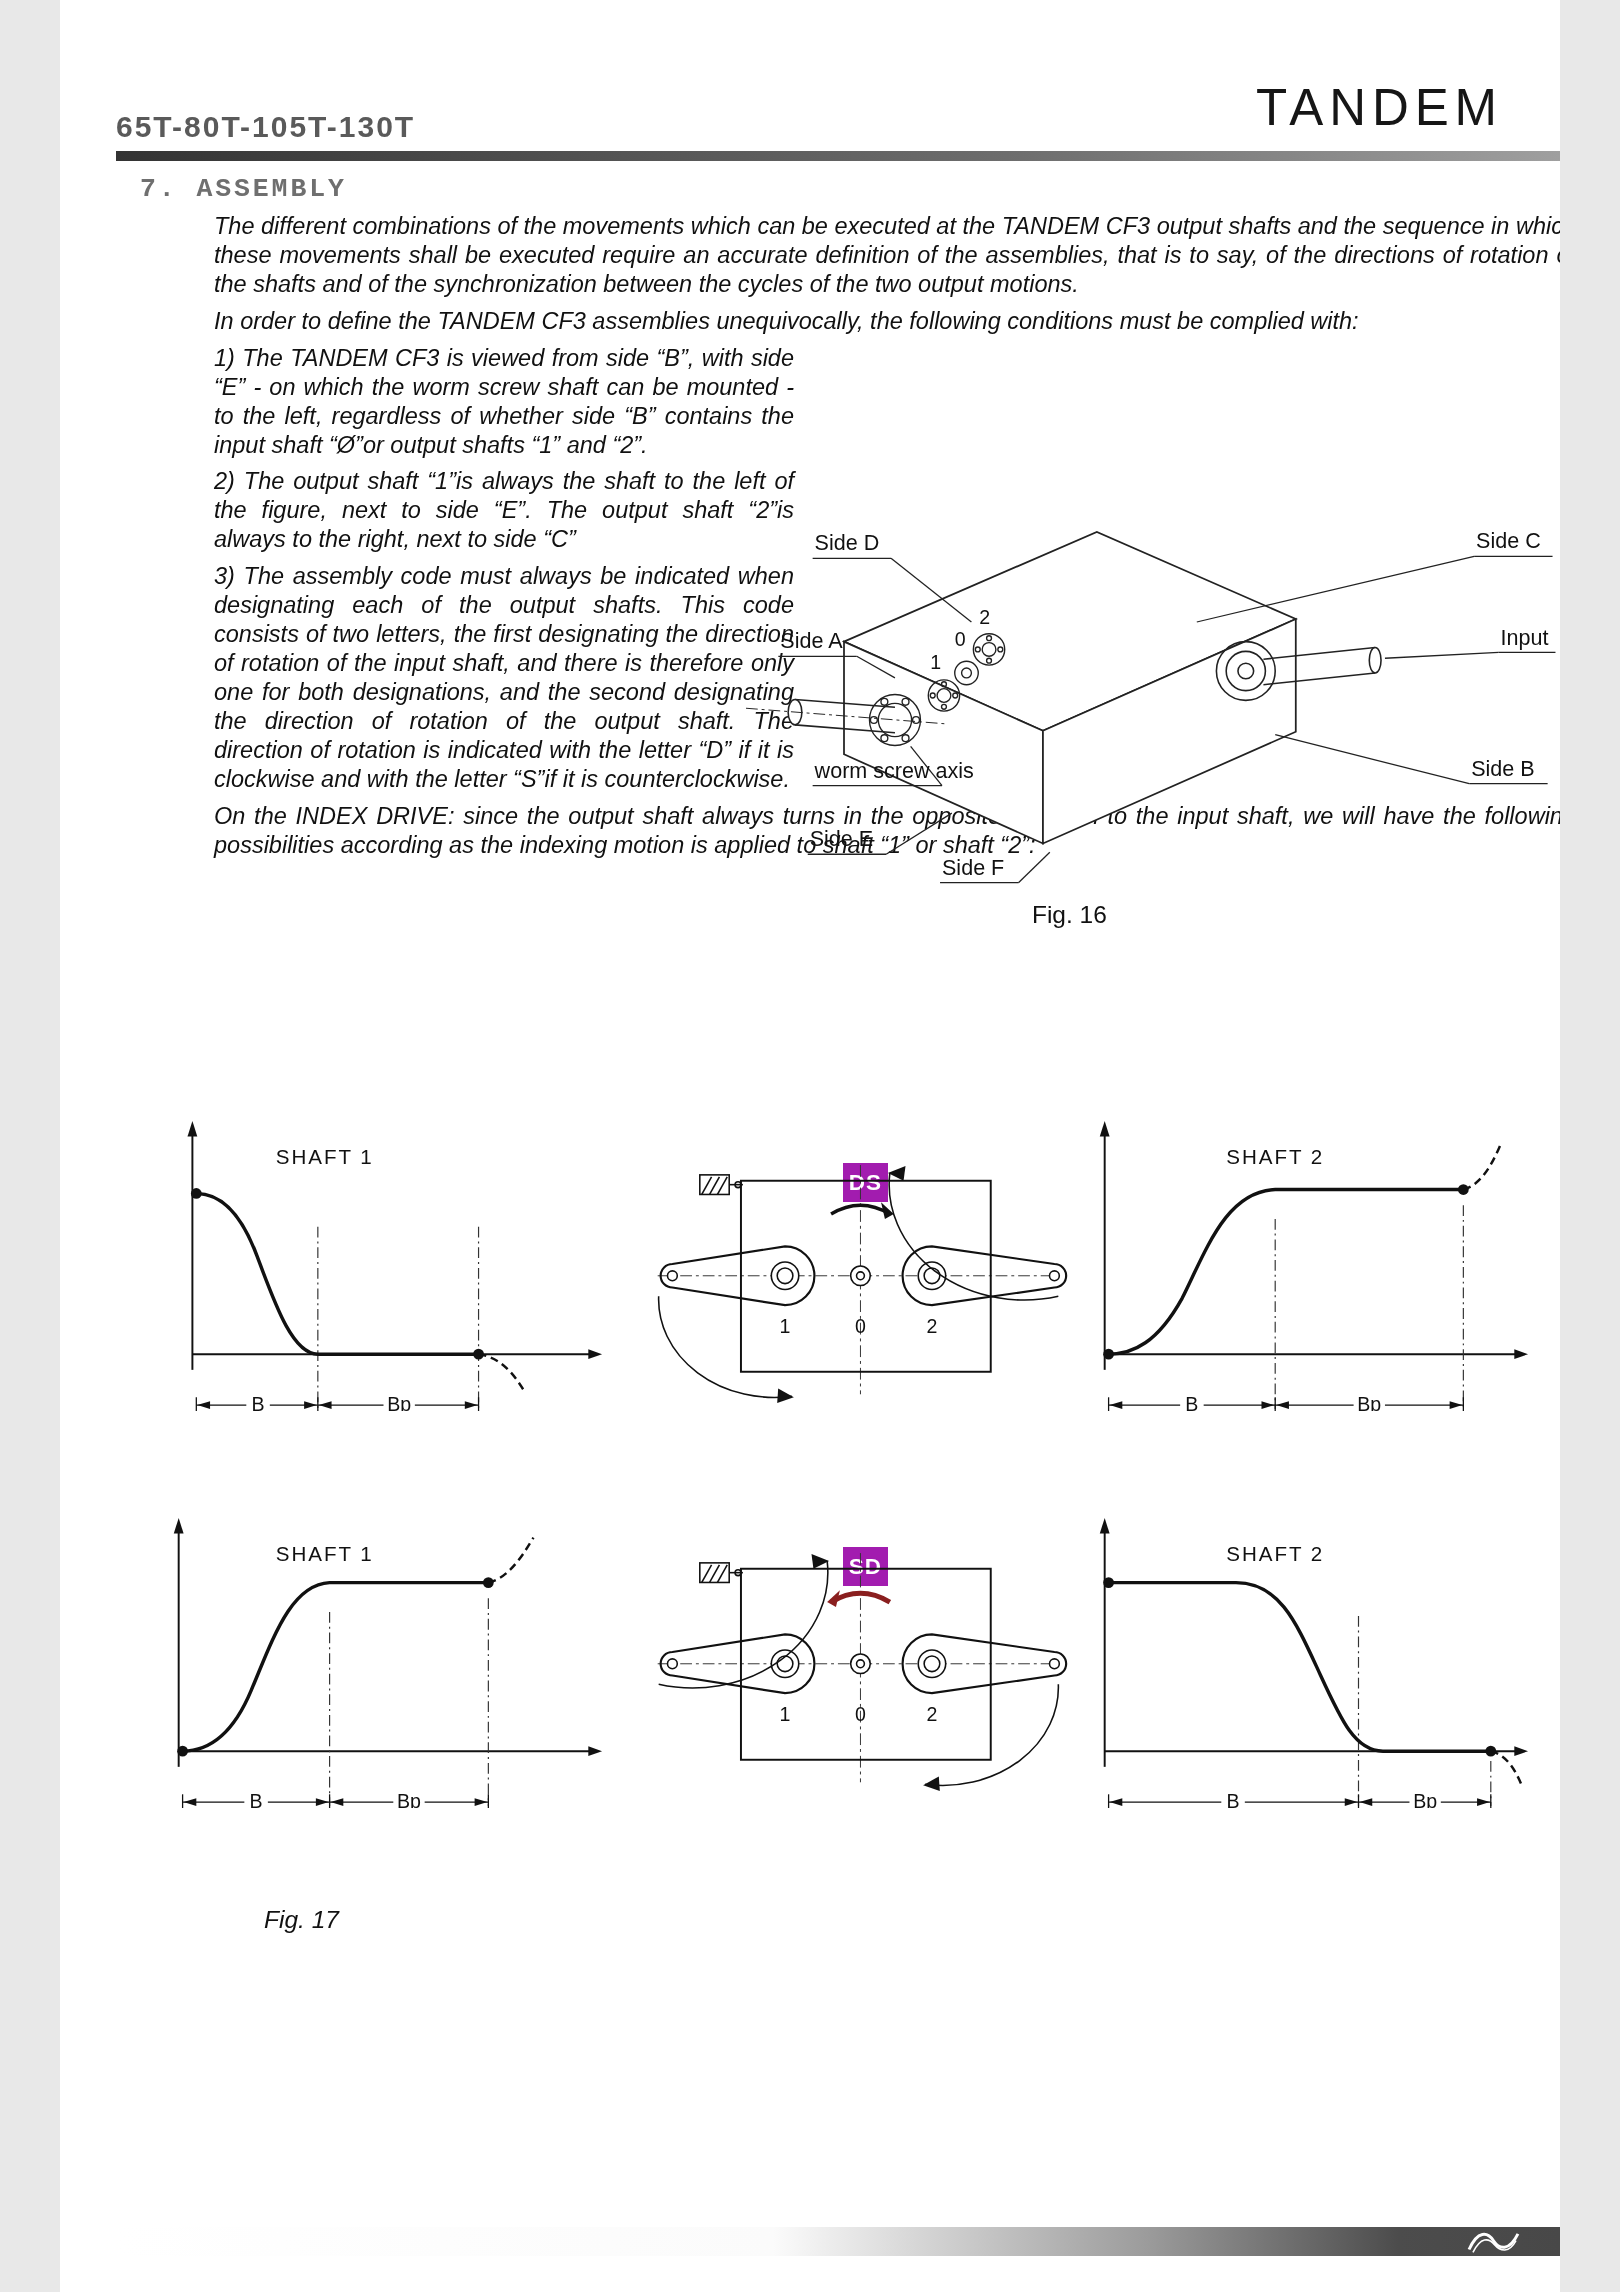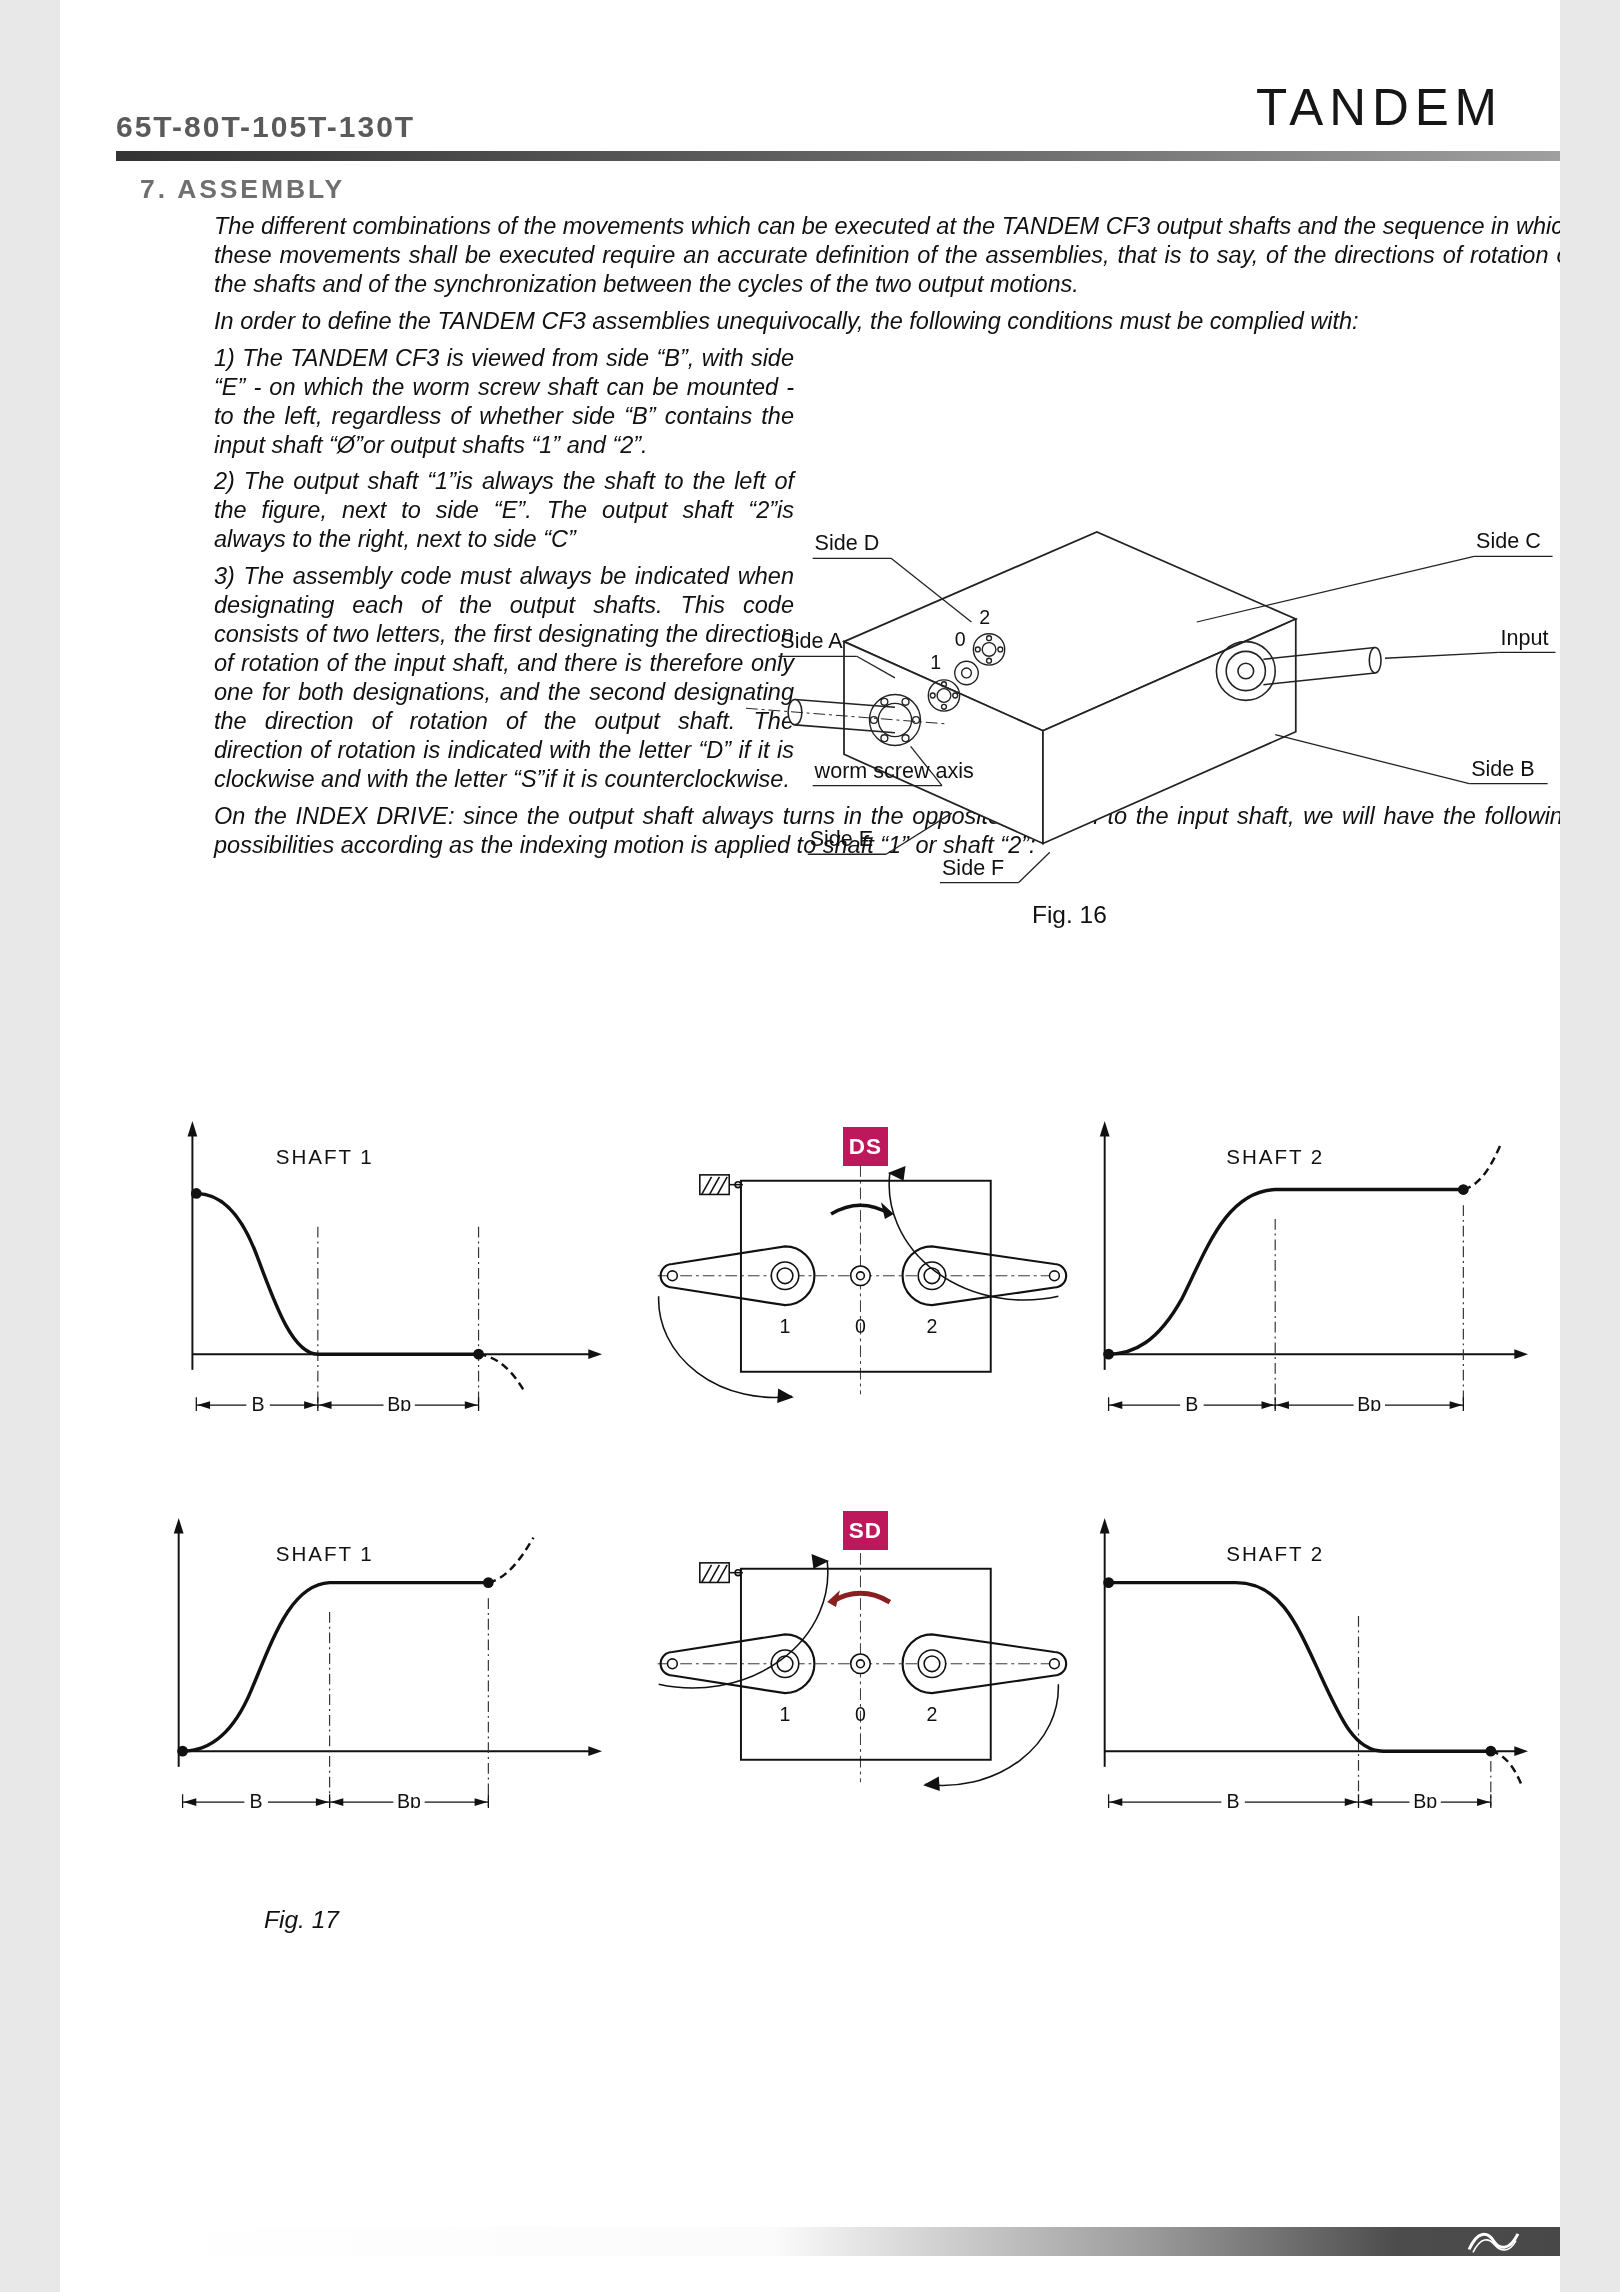--- a/index.html
+++ b/index.html
@@ -3,27 +3,27 @@
 <meta charset="utf-8">
 <style>
   html,body{margin:0;padding:0;background:#e8e8e8;}
   .page{position:relative;width:1500px;height:2293px;background:#ffffff;margin:0 auto;
         font-family:"Liberation Sans",sans-serif;color:#111;overflow:hidden;}
   .abs{position:absolute;}
   .model{left:56px;top:110px;font-size:30px;font-weight:bold;letter-spacing:2px;color:#5a5a5a;}
   .brand{right:57px;top:78px;font-size:51px;letter-spacing:5.9px;color:#161616;font-weight:normal;}
   .headbar{left:56px;top:151px;width:1510px;height:9.8px;
            background:linear-gradient(to right,#333333,#6e6e6e 60%,#a5a5a5);}
-  .sectitle{left:80px;top:174px;font-size:26.5px;font-weight:bold;letter-spacing:2.9px;color:#6f6f6f;}
+  .sectitle{left:80px;top:174px;font-size:26.5px;font-weight:bold;letter-spacing:2.9px;color:#6f6f6f;font-family:Liberation Mono, monospace;}
   .maintext{left:154px;top:212px;width:1362px;font-size:23.5px;line-height:29px;text-align:justify;}
   .maintext p{margin:0 0 7.8px 0;font-style:italic;}
   .items{width:580px;}
   .figcap{font-size:24.5px;color:#111;}
-  .badge{width:45px;height:39px;background:#be185d;color:#fff;display:flex;align-items:center;
-         justify-content:center;font-size:22.5px;font-weight:bold;letter-spacing:1px;}
+  .badge{width:45px;height:39px;background:#a21caf;color:#fff;display:flex;align-items:center;
+         justify-content:center;font-size:22.5px;font-weight:bold;letter-spacing:1px;margin-top:36px;}
   svg text{font-family:"Liberation Sans",sans-serif;fill:#111;}
   .lbl{font-size:22px;}
   .num{font-size:20px;}
   .gtitle{font-size:21px;letter-spacing:2px;}
   .dimlbl{font-size:20px;}
   .footbar{left:56px;top:2227px;width:1564px;height:29px;
            background:linear-gradient(to right,#ffffff 0%,#fbfbfb 42%,#9b9b9b 66%,#4c4c4c 82%,#454545 100%);}
   .pagenum{left:1525px;top:2230px;font-size:22.5px;color:#ffffff;letter-spacing:1px;}
 </style>
 </head>

